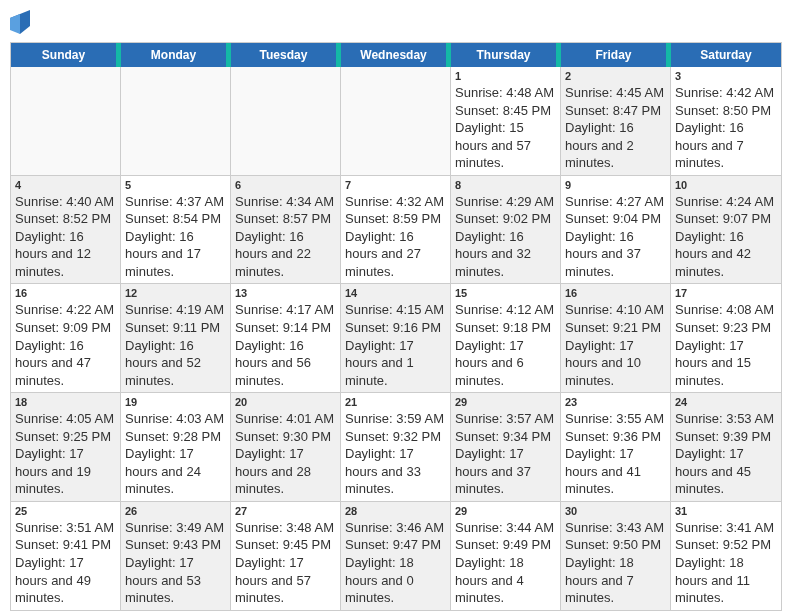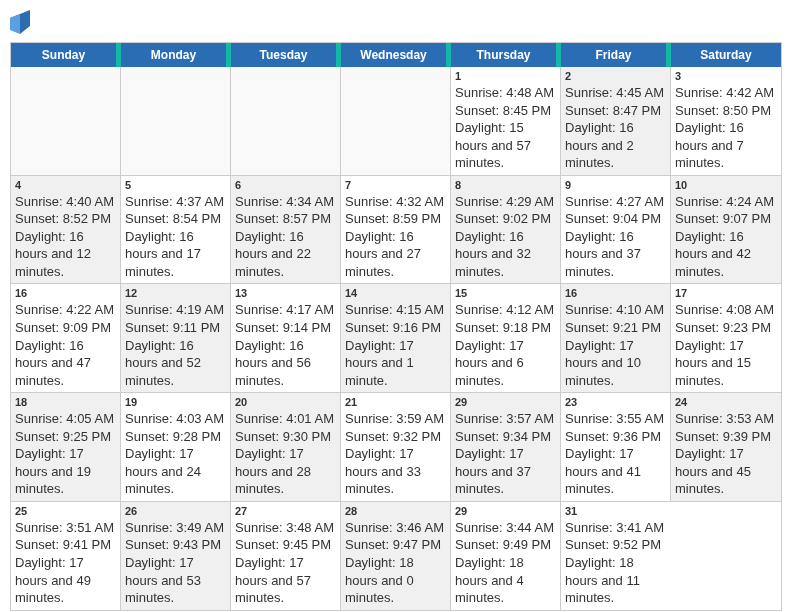--- a/index.html
+++ b/index.html
@@ -350,20 +350,27 @@
 Daylight: 18 hours
 and 0 minutes.</div>
           </div>
           <div class="day-cell">
             <span class="day-number">29</span>
             <div class="day-info">Sunrise: 3:44 AM
 Sunset: 9:49 PM
 Daylight: 18 hours
 and 4 minutes.</div>
           </div>
+          <div class="day-cell shaded">
+            <span class="day-number">30</span>
+            <div class="day-info">Sunrise: 3:43 AM
+Sunset: 9:50 PM
+Daylight: 18 hours
+and 7 minutes.</div>
+          </div>
           <div class="day-cell">
             <span class="day-number">31</span>
             <div class="day-info">Sunrise: 3:41 AM
 Sunset: 9:52 PM
 Daylight: 18 hours
 and 11 minutes.</div>
           </div>
         </div>
       </div>
   </div>

